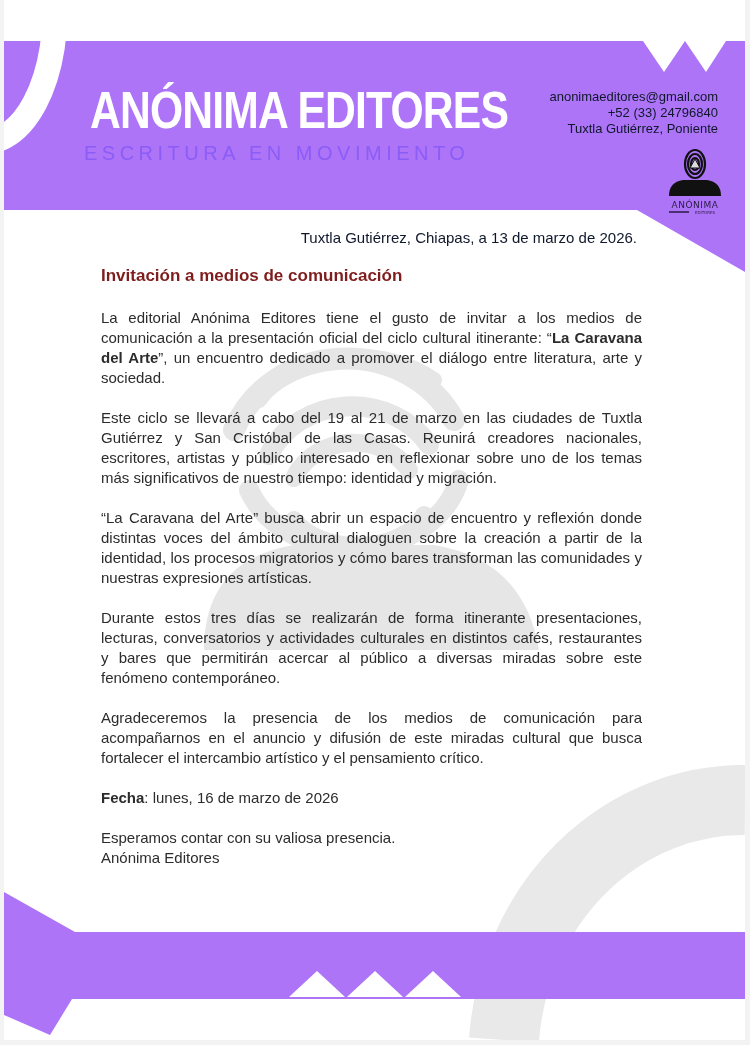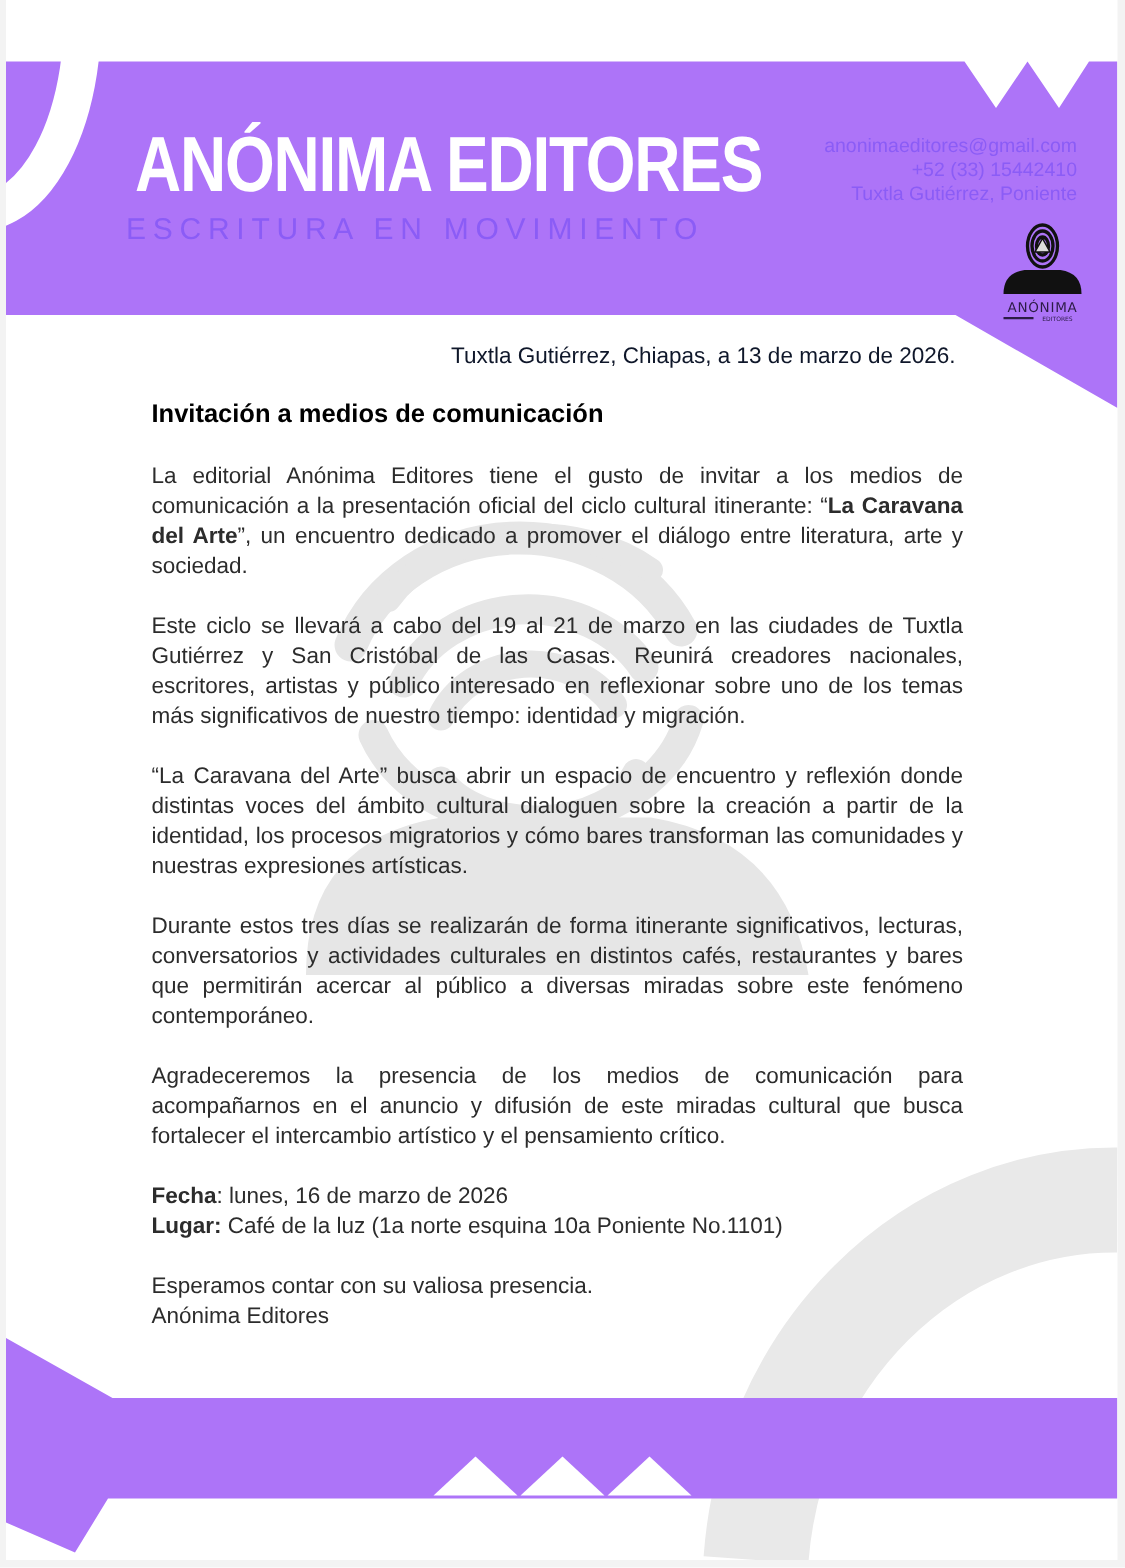--- a/index.html
+++ b/index.html
@@ -19,34 +19,34 @@
     font-weight: bold; font-size: 52px; color: #ffffff; line-height: 60px;
     letter-spacing: -1px; transform: scaleX(0.82); transform-origin: left top;
     white-space: nowrap;
   }
   .header-sub {
     position: absolute; left: 80px; top: 142px;
     font-size: 20px; color: #8b5cf6; letter-spacing: 4.5px; white-space: nowrap;
   }
   .contact {
     position: absolute; right: 27px; top: 89px; text-align: right;
-    font-size: 13px; line-height: 16px; color: #8b5cf6;
+    font-size: 13px; line-height: 16px; color: #0f172a;
   }
   .contact div { white-space: nowrap; }
   .logo { position: absolute; left: 657px; top: 146px; width: 68px; height: 75px; }
   .date-line {
     position: absolute; right: 108px; top: 229px; font-size: 15px; color: #0f172a;
     white-space: nowrap;
   }
   .content {
     position: absolute; left: 97px; top: 264px; width: 541px;
     font-size: 15px; line-height: 20px; color: #2c2c2c;
   }
   .content h1 {
-    font-size: 17px; font-weight: bold; margin: 0 0 20px 0; line-height: 24px; color: #000000;
+    font-size: 17px; font-weight: bold; margin: 0 0 20px 0; line-height: 24px; color: #7f1d1d;
   }
   .content p { margin: 0 0 20px 0; text-align: justify; }
   .content .details { margin: 0 0 20px 0; }
   .content .details div, .content .closing div { white-space: nowrap; }
   .content b { font-weight: bold; }
 </style>
 </head>
 <body>
 
 <div class="page">
@@ -76,21 +76,21 @@
       <polygon points="343,997 371,971 399,997"></polygon>
       <polygon points="401,997 429,971 457,997"></polygon>
     </g>
   </svg>
 
   <div class="header-title">ANÓNIMA EDITORES</div>
   <div class="header-sub">ESCRITURA EN MOVIMIENTO</div>
 
   <div class="contact">
     <div>anonimaeditores@gmail.com</div>
-    <div>+52 (33) 15442410</div>
+    <div>+52 (33) 24796840</div>
     <div>Tuxtla Gutiérrez, Poniente</div>
   </div>
 
   <div class="logo">
     <svg width="68" height="75" viewBox="0 0 68 75">
       <g fill="none" stroke="#111" stroke-width="2.2">
         <ellipse cx="34" cy="18" rx="10" ry="14"></ellipse>
         <ellipse cx="34" cy="18" rx="7" ry="10"></ellipse>
         <ellipse cx="34" cy="18" rx="4" ry="6"></ellipse>
       </g>
@@ -102,24 +102,23 @@
     </svg>
   </div>
 
   <div class="date-line">Tuxtla Gutiérrez, Chiapas, a 13 de marzo de 2026.</div>
 
   <div class="content">
     <h1>Invitación a medios de comunicación</h1>
     <p><span>La editorial Anónima Editores tiene el gusto de invitar a los medios de comunicación a la presentación oficial del ciclo cultural itinerante: “</span><b>La Caravana del Arte</b><span>”, un encuentro dedicado a promover el diálogo entre literatura, arte y sociedad.</span></p>
     <p>Este ciclo se llevará a cabo del 19 al 21 de marzo en las ciudades de Tuxtla Gutiérrez y San Cristóbal de las Casas. Reunirá creadores nacionales, escritores, artistas y público interesado en reflexionar sobre uno de los temas más significativos de nuestro tiempo: identidad y migración.</p>
     <p>“La Caravana del Arte” busca abrir un espacio de encuentro y reflexión donde distintas voces del ámbito cultural dialoguen sobre la creación a partir de la identidad, los procesos migratorios y cómo bares transforman las comunidades y nuestras expresiones artísticas.</p>
-    <p>Durante estos tres días se realizarán de forma itinerante significativos, lecturas, conversatorios y actividades culturales en distintos cafés, restaurantes y bares que permitirán acercar al público a diversas miradas sobre este fenómeno contemporáneo.</p>
+    <p>Durante estos tres días se realizarán de forma itinerante presentaciones, lecturas, conversatorios y actividades culturales en distintos cafés, restaurantes y bares que permitirán acercar al público a diversas miradas sobre este fenómeno contemporáneo.</p>
     <p>Agradeceremos la presencia de los medios de comunicación para acompañarnos en el anuncio y difusión de este miradas cultural que busca fortalecer el intercambio artístico y el pensamiento crítico.</p>
     <div class="details">
       <div><b>Fecha</b><span>: lunes, 16 de marzo de 2026</span></div>
-      <div><b>Lugar:</b><span> Café de la luz (1a norte esquina 10a Poniente No.1101)</span></div>
     </div>
     <div class="closing">
       <div>Esperamos contar con su valiosa presencia.</div>
       <div>Anónima Editores</div>
     </div>
   </div>
 </div>
 
 </body></html>

